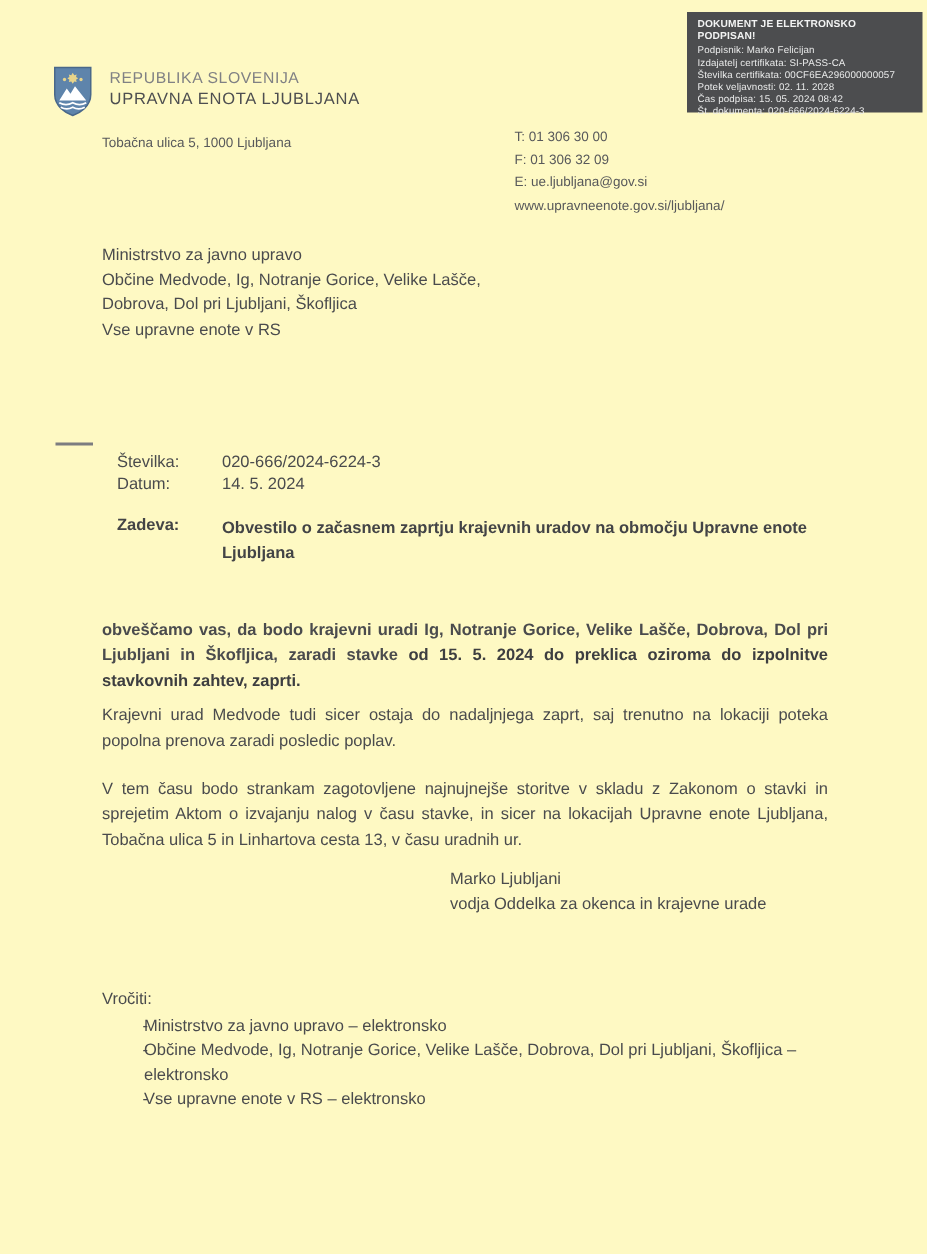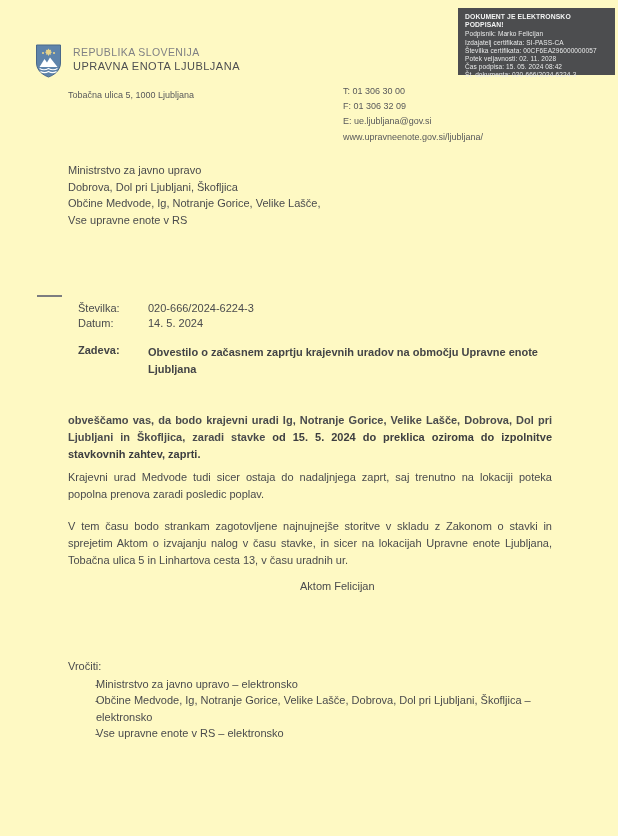--- a/index.html
+++ b/index.html
@@ -120,22 +120,22 @@
 
   <div class="contact">
     <div>T: 01 306 30 00</div>
     <div>F: 01 306 32 09</div>
     <div>E: ue.ljubljana@gov.si</div>
     <div>www.upravneenote.gov.si/ljubljana/</div>
   </div>
 
   <div class="recipients">
     <div>Ministrstvo za javno upravo</div>
+    <div>Občine Medvode, Ig, Notranje Gorice, Velike Lašče,</div>
     <div>Dobrova, Dol pri Ljubljani, Škofljica</div>
-    <div>Občine Medvode, Ig, Notranje Gorice, Velike Lašče,</div>
     <div>Vse upravne enote v RS</div>
   </div>
 
   <div class="fold-dash"></div>
 
   <div class="meta-row row-number">
     <span class="meta-label">Številka:</span>
     <span class="meta-value">020-666/2024-6224-3</span>
   </div>
   <div class="meta-row row-date">
@@ -148,21 +148,22 @@
   </div>
 
 
   <div class="body-text p1"><span>obveščamo vas, da bodo krajevni uradi Ig, Notranje Gorice, Velike Lašče, Dobrova, Dol pri Ljubljani in Škofljica, zaradi stavke </span><b>od 15. 5. 2024 do preklica oziroma do izpolnitve stavkovnih zahtev, zaprti.</b></div>
 
   <div class="body-text p2">Krajevni urad Medvode tudi sicer ostaja do nadaljnjega zaprt, saj trenutno na lokaciji poteka popolna prenova zaradi posledic poplav.</div>
 
   <div class="body-text p3">V tem času bodo strankam zagotovljene najnujnejše storitve v skladu z Zakonom o stavki in sprejetim Aktom o izvajanju nalog v času stavke, in sicer na lokacijah Upravne enote Ljubljana, Tobačna ulica 5 in Linhartova cesta 13, v času uradnih ur.</div>
 
   <div class="sig">
-    <div>Aktom Felicijan</div>
+    <div>Marko Ljubljani</div>
+    <div>vodja Oddelka za okenca in krajevne urade</div>
   </div>
 
   <div class="distribution">
     <div class="dist-label">Vročiti:</div>
     <div class="dist-item">
       <span class="dist-bullet">-</span>
       <span class="dist-text">Ministrstvo za javno upravo – elektronsko</span>
     </div>
     <div class="dist-item">
       <span class="dist-bullet">-</span>

